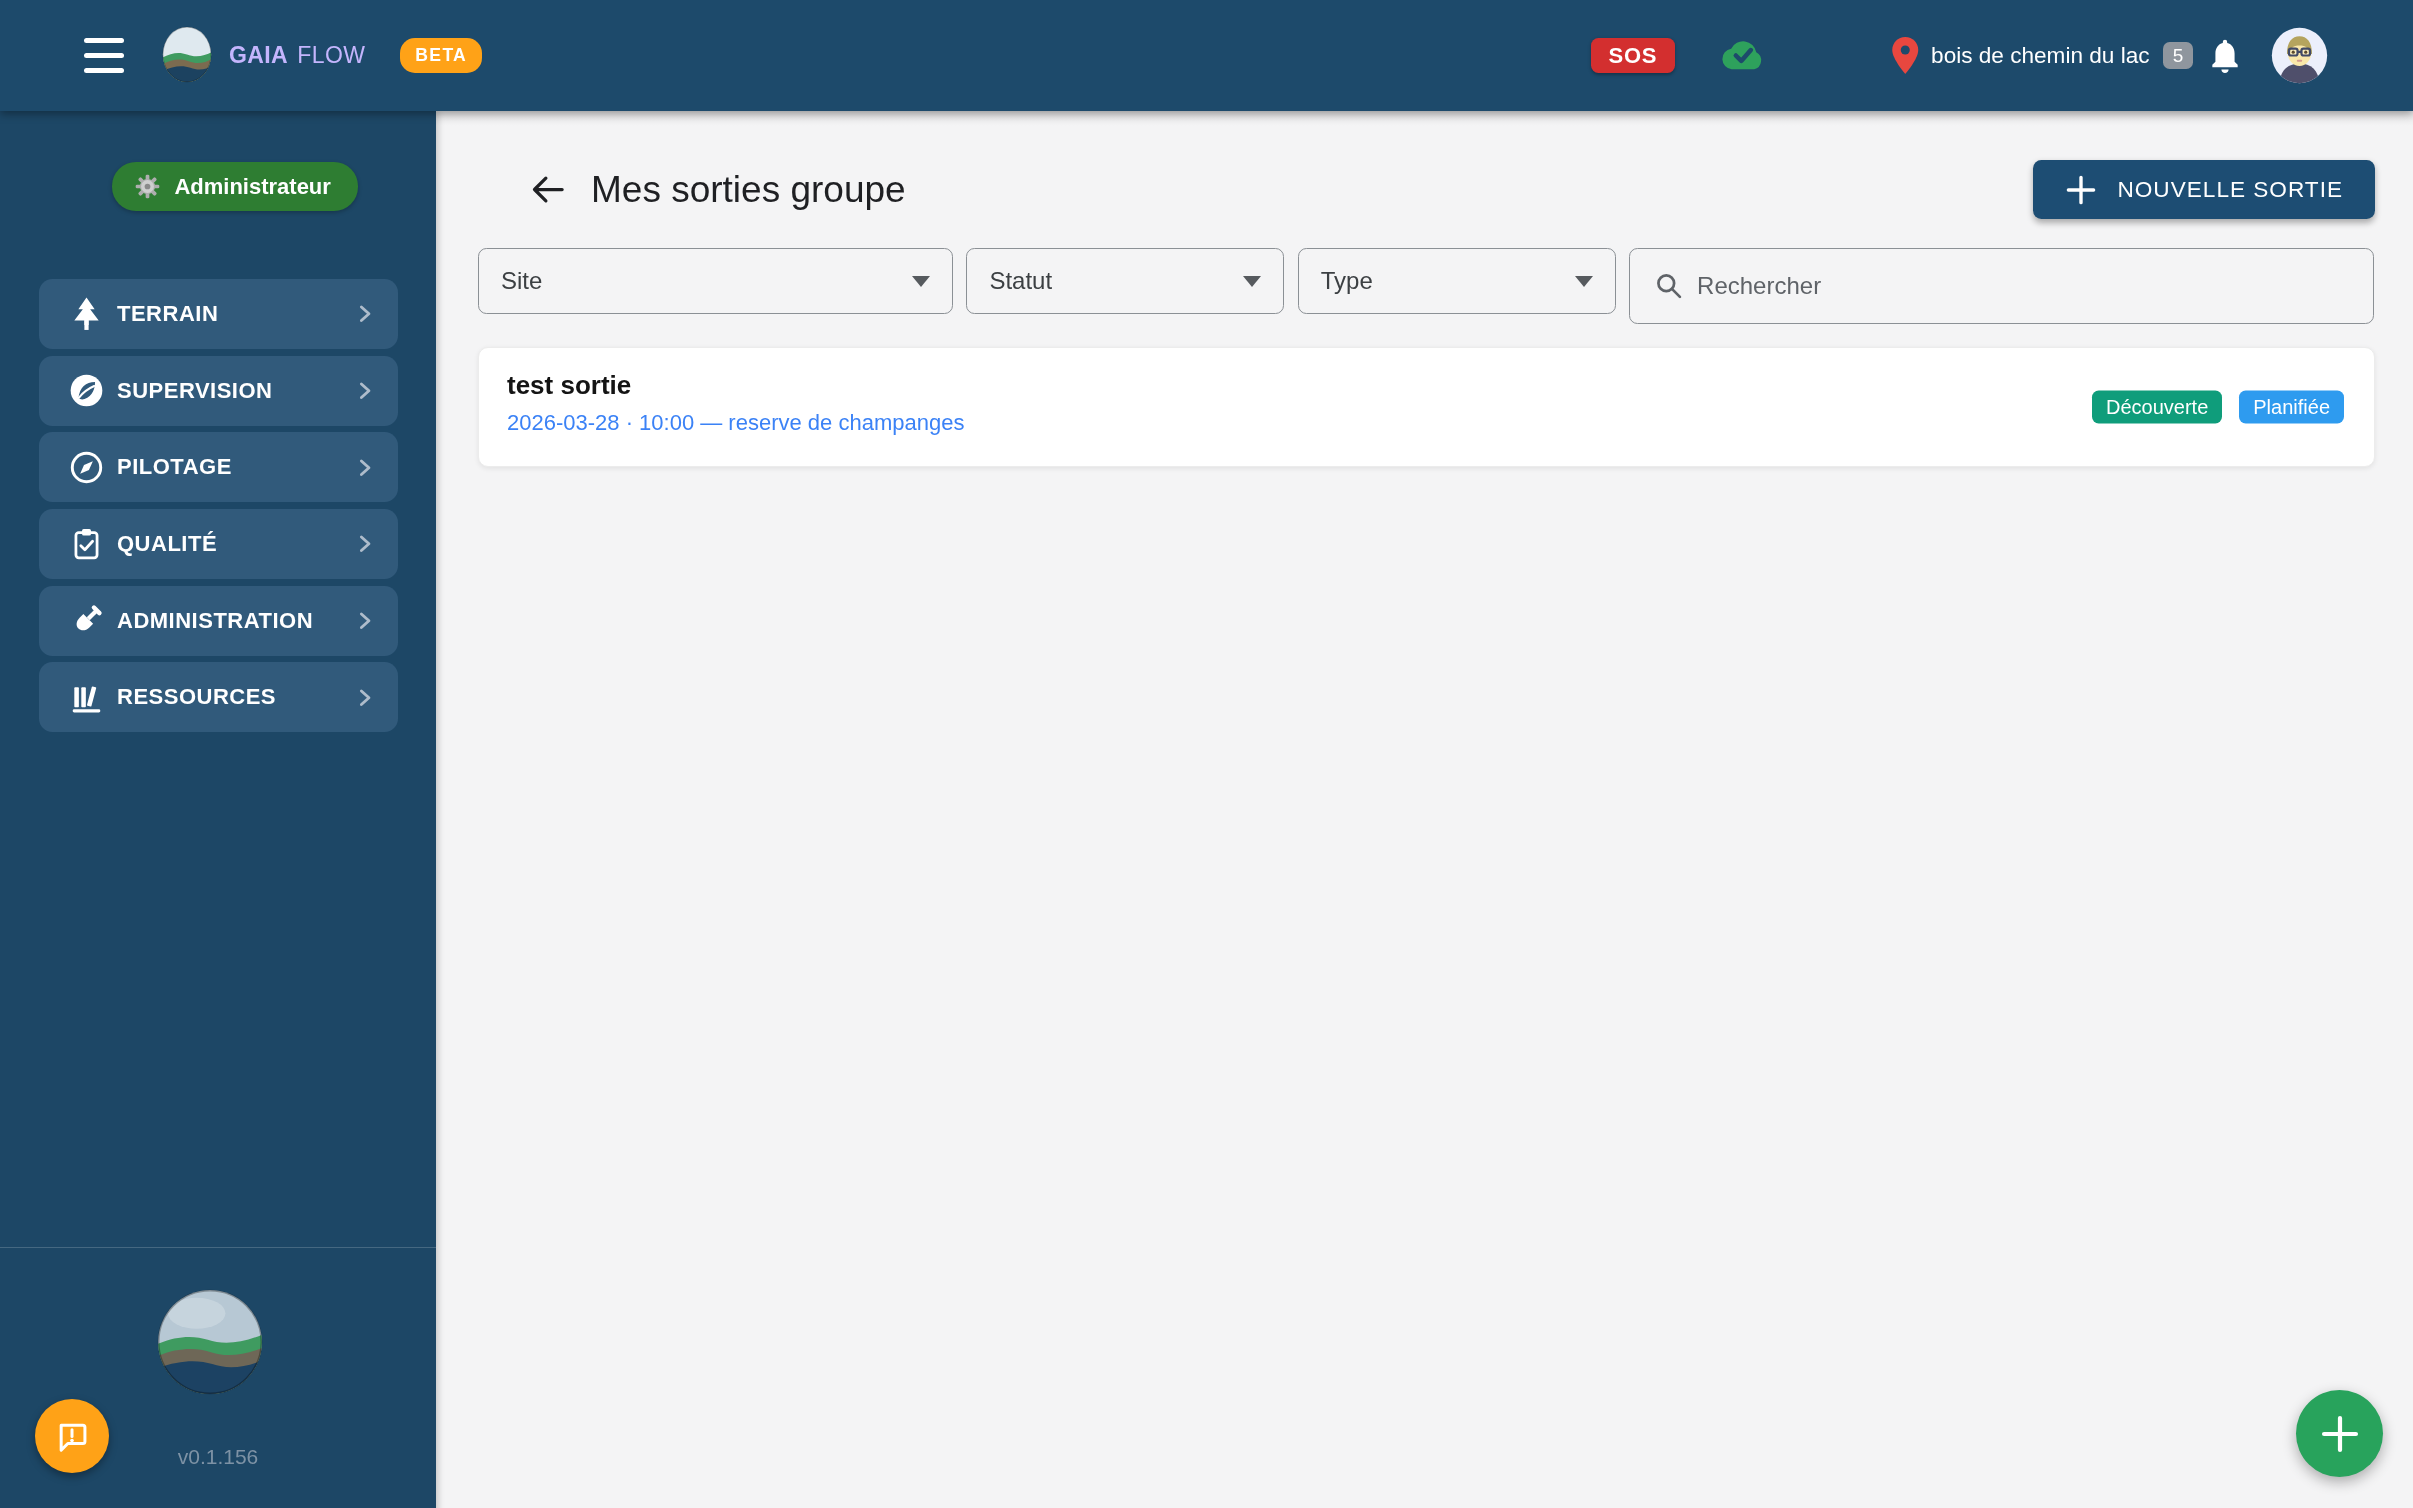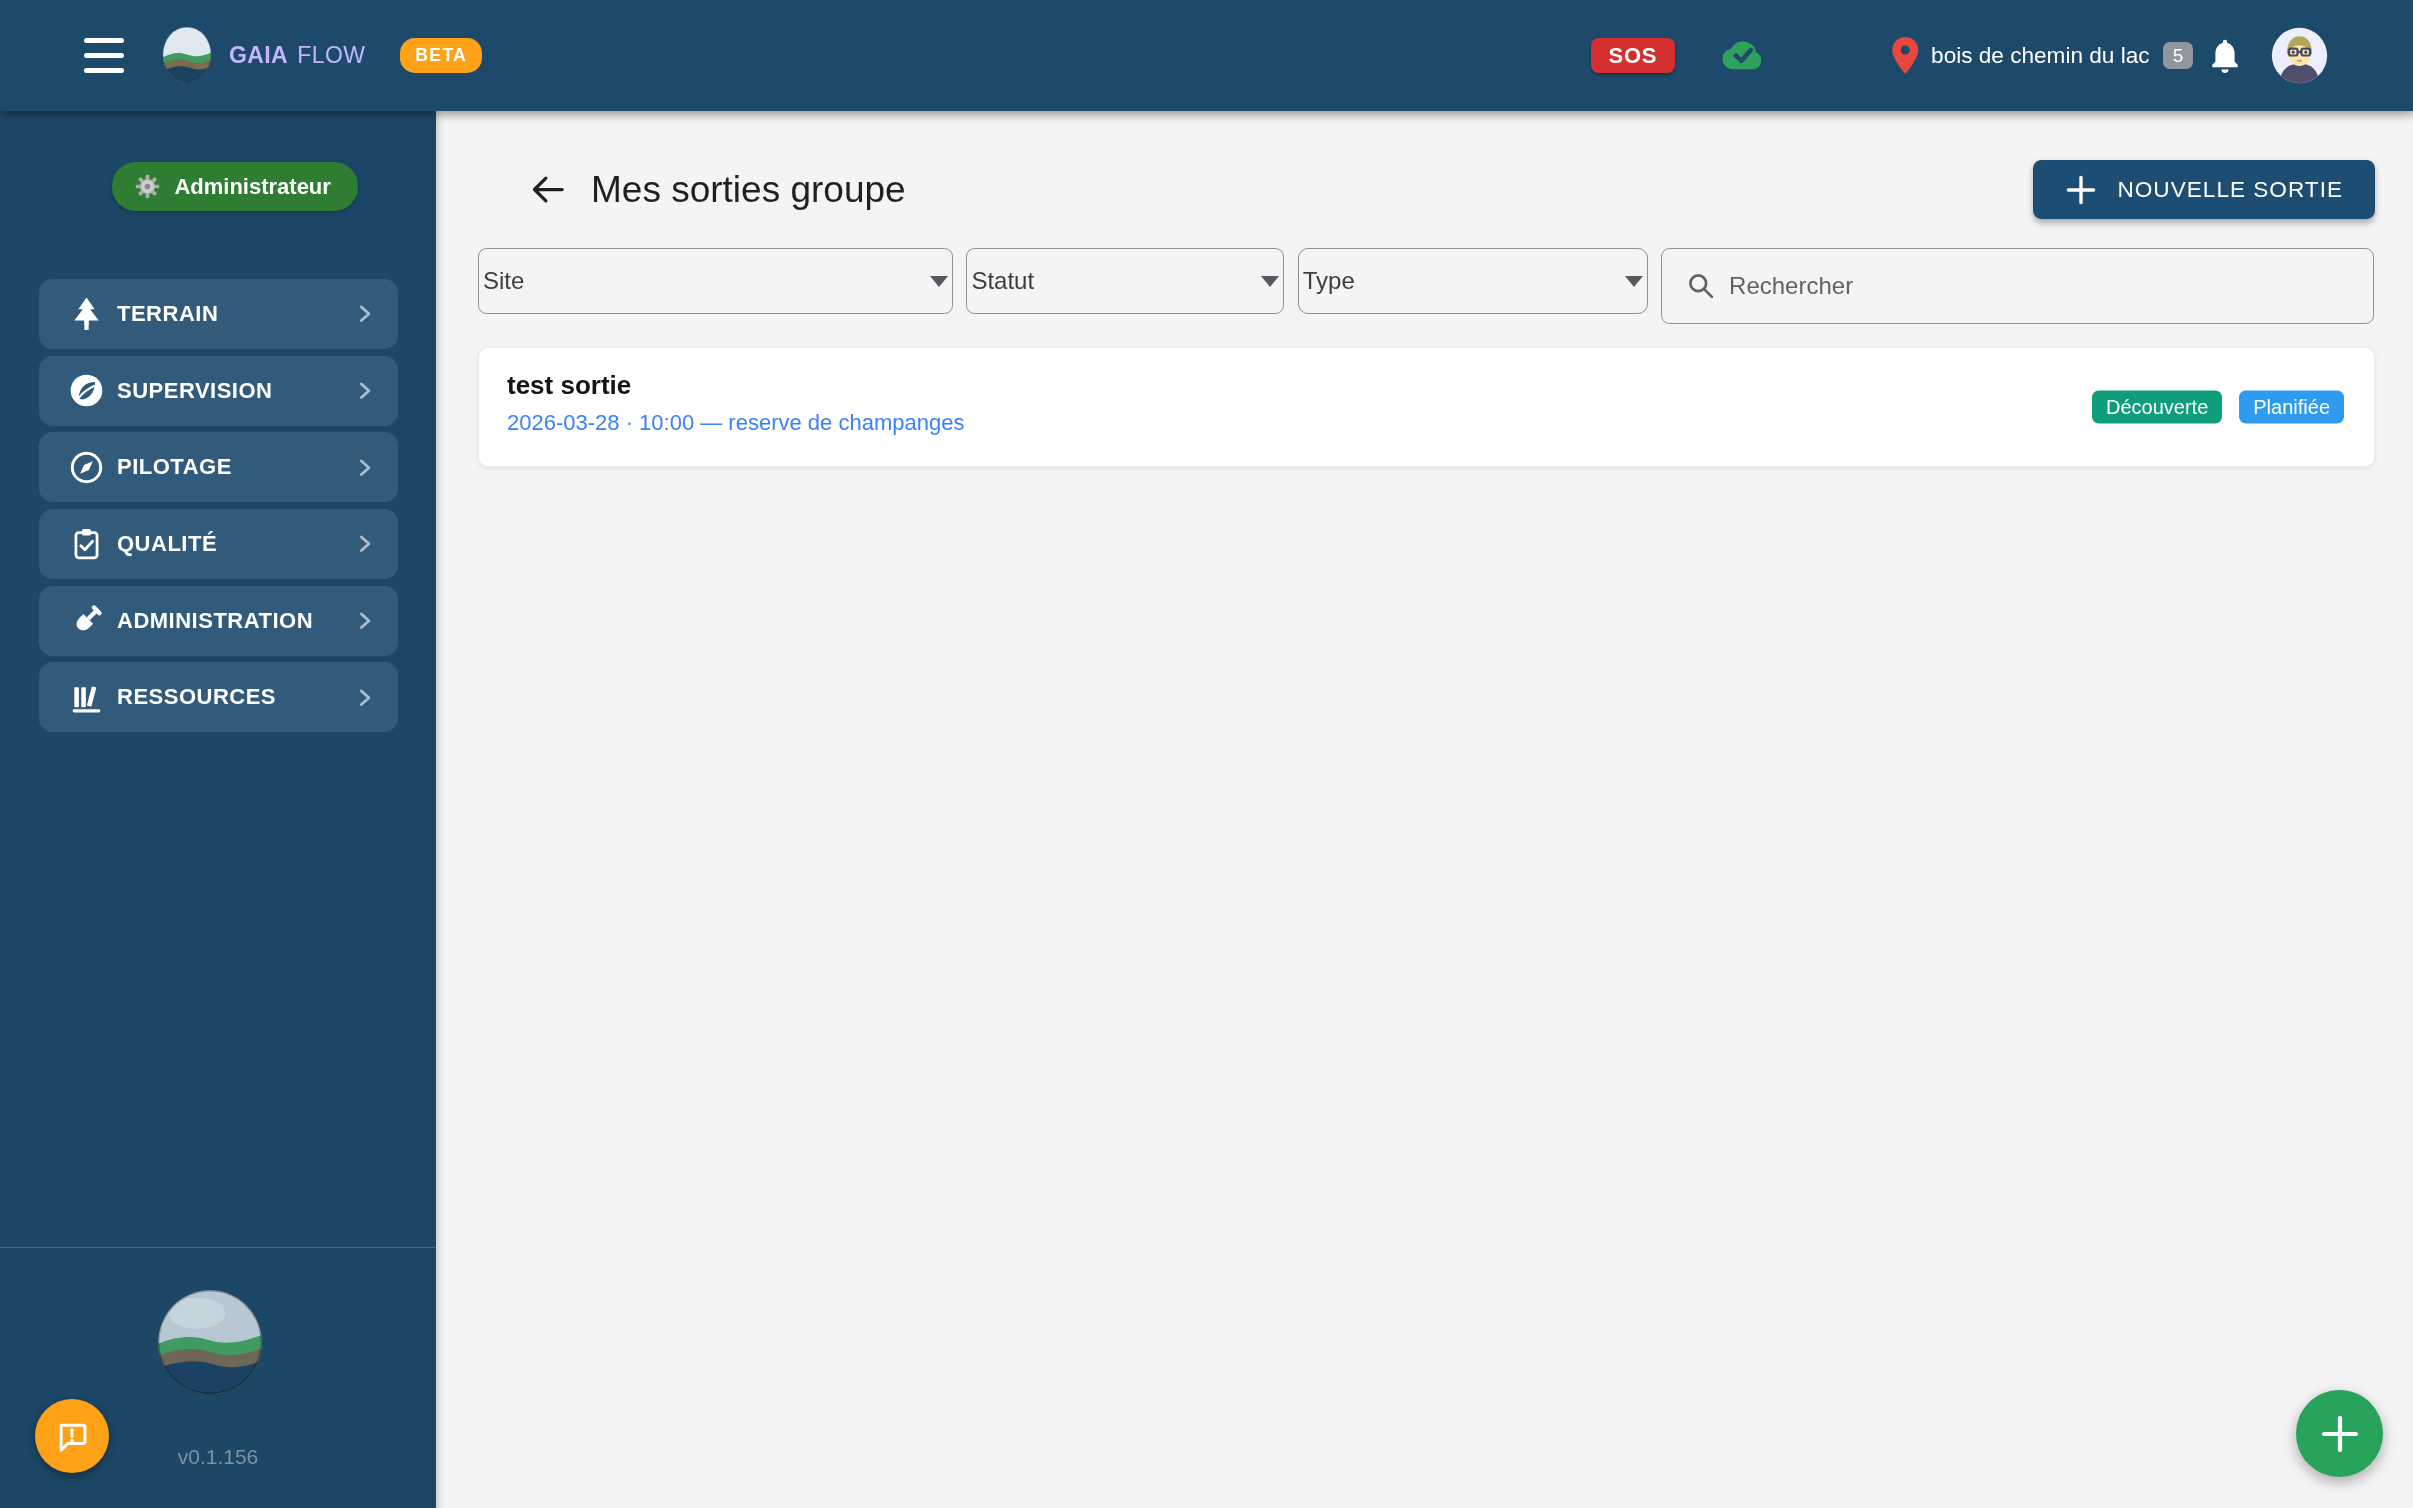--- a/index.html
+++ b/index.html
@@ -67,26 +67,26 @@
   .back-btn { width:47px; height:47px; background:none; border:none; cursor:pointer;
     display:flex; align-items:center; justify-content:center; }
   .page-title { margin-left:20px; font-size:37px; font-weight:500; color:#1f2023; }
   .title-spacer { flex:1; }
   .new-btn { height:59px; background:#1d4d73; color:#fff; border:none; border-radius:8.4px;
     display:flex; align-items:center; padding:0 32px; gap:20px; cursor:pointer;
     font-family:inherit; font-size:22.6px; font-weight:500; letter-spacing:1px;
     box-shadow:0 3.4px 6.7px rgba(0,0,0,.3); white-space:nowrap; }
   .filters { position:absolute; top:137px; left:42px; right:40px; display:flex; gap:13.4px; }
   .filter-box { height:66px; border:1.7px solid #8b9095; border-radius:8.4px;
-    display:flex; align-items:center; padding:0 4px; cursor:pointer; background:transparent; }
+    display:flex; align-items:center; padding:0 22px; cursor:pointer; background:transparent; }
   .filter-label { font-size:24px; color:#3c4043; }
   .filter-spacer { flex:1; }
   .caret { width:0; height:0; border-left:9.2px solid transparent;
     border-right:9.2px solid transparent; border-top:11.7px solid #565a5e; }
-  .f-site { width:475px; } .f-statut { width:318px; } .f-type { width:350px;border-radius:10px; }
+  .f-site { width:475px; } .f-statut { width:318px; } .f-type { width:318px; }
   .search-box { flex:1; height:76px; border:1.7px solid #8b9095; border-radius:8.4px;
     display:flex; align-items:center; padding:0 22px 0 23.5px; gap:13.4px; background:transparent; }
   .search-input { flex:1; border:none; outline:none; background:transparent;
     font-family:inherit; font-size:24px; color:#202124; }
   .search-input::placeholder { color:#5f6368; opacity:1; }
   .card { position:absolute; top:236px; left:42px; right:39px; height:120px;
     background:#fff; border-radius:10px; border:0.8px solid #ececec;
     box-shadow:0 1.7px 5px rgba(0,0,0,.07); cursor:pointer; }
   .card-title { position:absolute; top:22px; left:28px; font-size:26px; font-weight:700; color:#141414; }
   .card-sub { position:absolute; top:62px; left:28px; font-size:22px; color:#3b82f6; }

